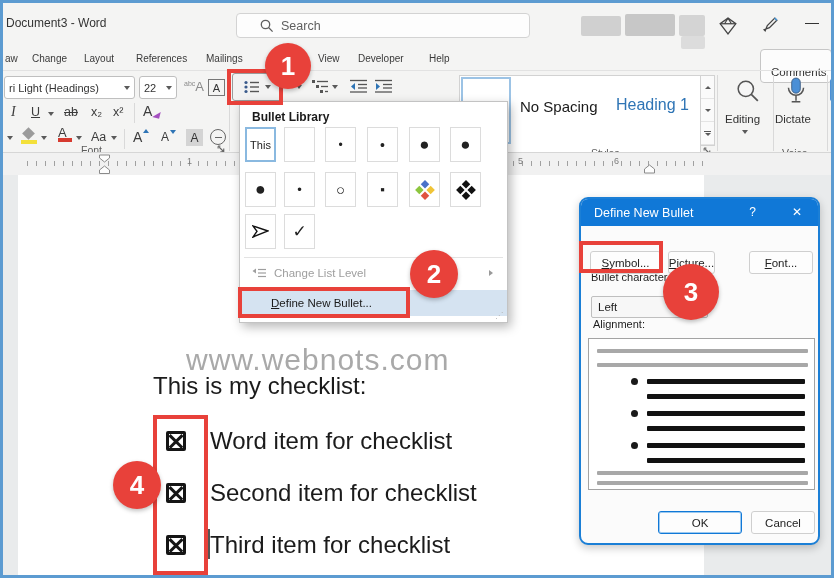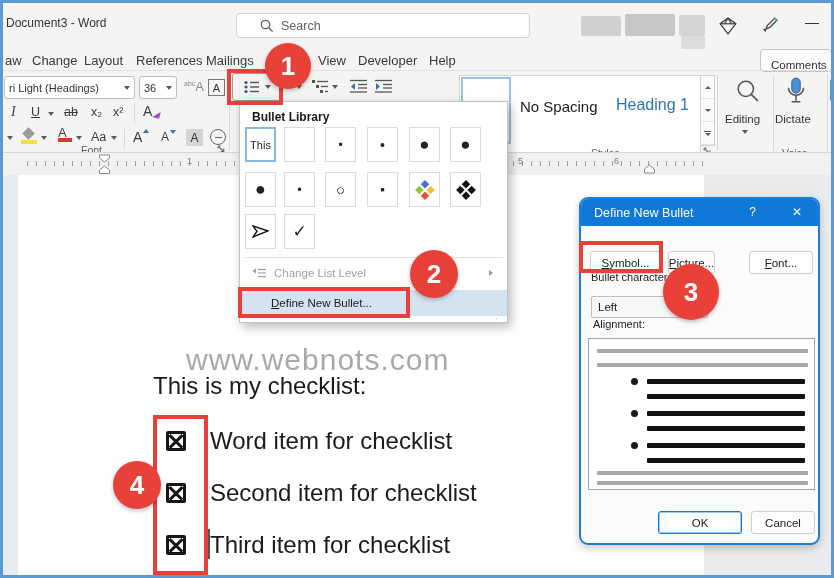--- a/index.html
+++ b/index.html
@@ -9,23 +9,23 @@
     font-family:"Liberation Sans","DejaVu Sans",sans-serif;color:#222;}
   .abs{position:absolute;}
   .txt{white-space:nowrap;}
   
   .chev{width:0;height:0;border-left:3.5px solid transparent;border-right:3.5px solid transparent;border-top:4px solid #5a5a5a;display:inline-block;}
   .chev-r{width:0;height:0;border-top:3.5px solid transparent;border-bottom:3.5px solid transparent;border-left:4px solid #9a9a9a;display:inline-block;}
   
   .searchbox{left:233px;top:10px;width:294px;height:25px;background:#fdfdfd;border:1px solid #d3d3d3;border-radius:4px;}
   .blur{background:#cfcfcf;border-radius:2px;}
   
-  .tab{font-size:13px;color:#3a3a3a;top:50px;}
+  .tab{font-size:10px;color:#3a3a3a;top:50px;}
   .comments-btn{left:757px;top:46px;width:72px;height:23px;border:1px solid #c6c6c6;border-radius:4px;background:#fcfcfc;
-    display:flex;align-items:flex-end;gap:4px;padding:0 6px;font-size:11.5px;color:#333;}
+    display:flex;align-items:flex-start;gap:4px;padding:16px 6px;font-size:11.5px;color:#333;}
   
   .combo{height:23px;background:#fff;border:1px solid #bfbfbf;border-radius:3px;display:flex;align-items:center;font-size:11px;color:#333;padding:0 4px;justify-content:space-between;}
   .grp-label{font-size:10.5px;color:#5c5c5c;}
   .vsep{width:1px;background:#d9d9d9;}
   .glyphbtn{font-size:12.5px;color:#3c3c3c;}
   .bullets-btn{left:229px;top:70px;width:50px;height:28px;border:1px solid #9a9a9a;background:#f2f2f2;border-radius:3px;display:flex;align-items:center;justify-content:center;gap:5px;}
   .styles-box{left:456px;top:72px;width:242px;height:86px;background:#fff;border:1px solid #d2d2d2;}
   .scrollcol{left:698px;top:72px;width:14px;height:71px;border:1px solid #d2d2d2;border-left:none;background:#fafafa;display:flex;flex-direction:column;}
   .scrollcol div{flex:1;display:flex;align-items:center;justify-content:center;border-bottom:1px solid #e4e4e4;}
   
@@ -115,21 +115,21 @@
     <span>Comments</span>
   </div>
 
   <div class="abs" style="left:0;top:67px;width:834px;height:1px;background:#e2e2e2;"></div>
 
   <div class="abs combo" style="left:1px;top:73px;width:131px;">
     <span class="txt" style="overflow:hidden;">ri Light (Headings)</span>
       <span class="chev"></span>
   </div>
   <div class="abs combo" style="left:136px;top:73px;width:38px;">
-    <span>36</span>
+    <span>22</span>
       <span class="chev"></span>
   </div>
   <span class="abs glyphbtn" style="left:181px;top:76px;color:#8a8a8a;font-size:13px;"><sup style="font-size:7px;">abc</sup><span>A</span></span>
   <span class="abs" style="left:205px;top:76px;width:17px;height:17px;border:1px solid #777;font-size:11px;display:flex;align-items:center;justify-content:center;color:#333;">
       <span>A</span>
     </span>
 
   <span class="abs glyphbtn" style="left:8px;top:101px;font-style:italic;font-family:'Liberation Serif',serif;font-size:14px;">I</span>
   <span class="abs glyphbtn" style="left:28px;top:102px;text-decoration:underline;">U</span>
   <span class="abs chev" style="left:45px;top:109px;"></span>

